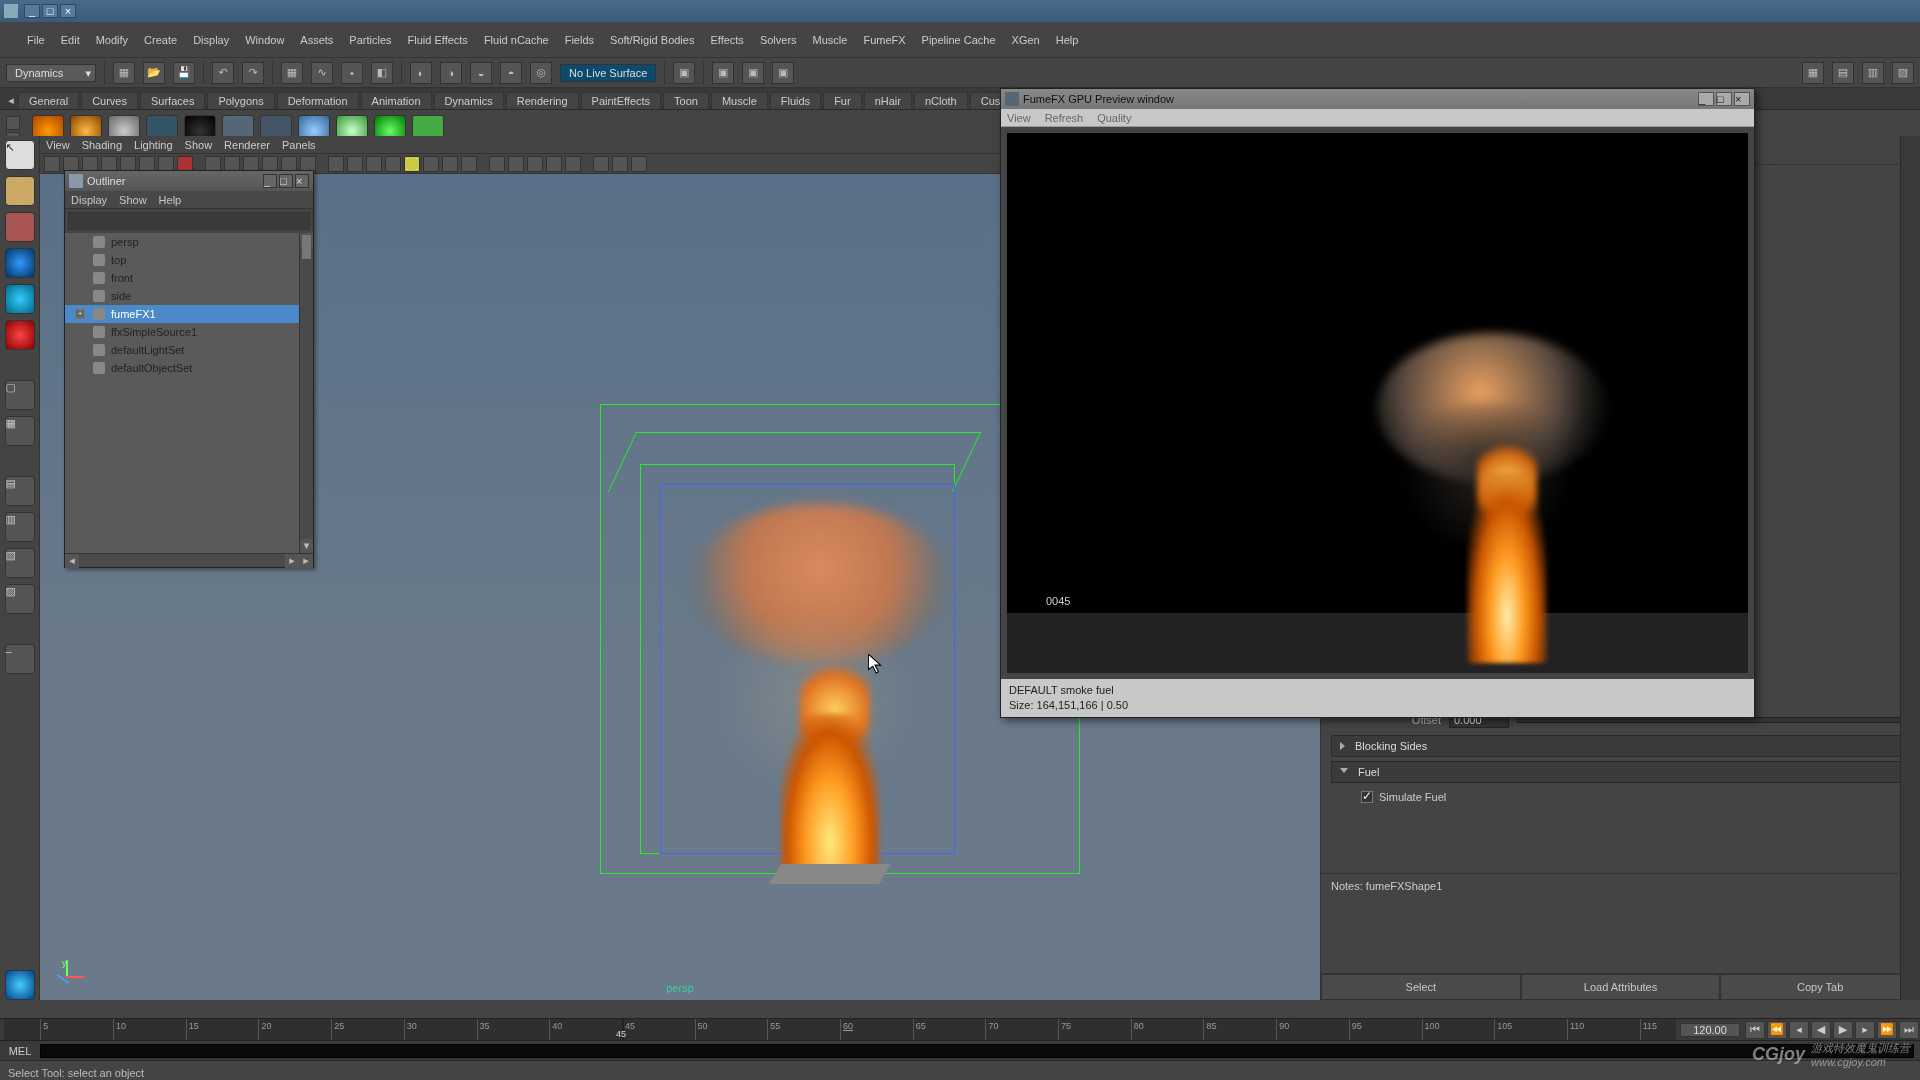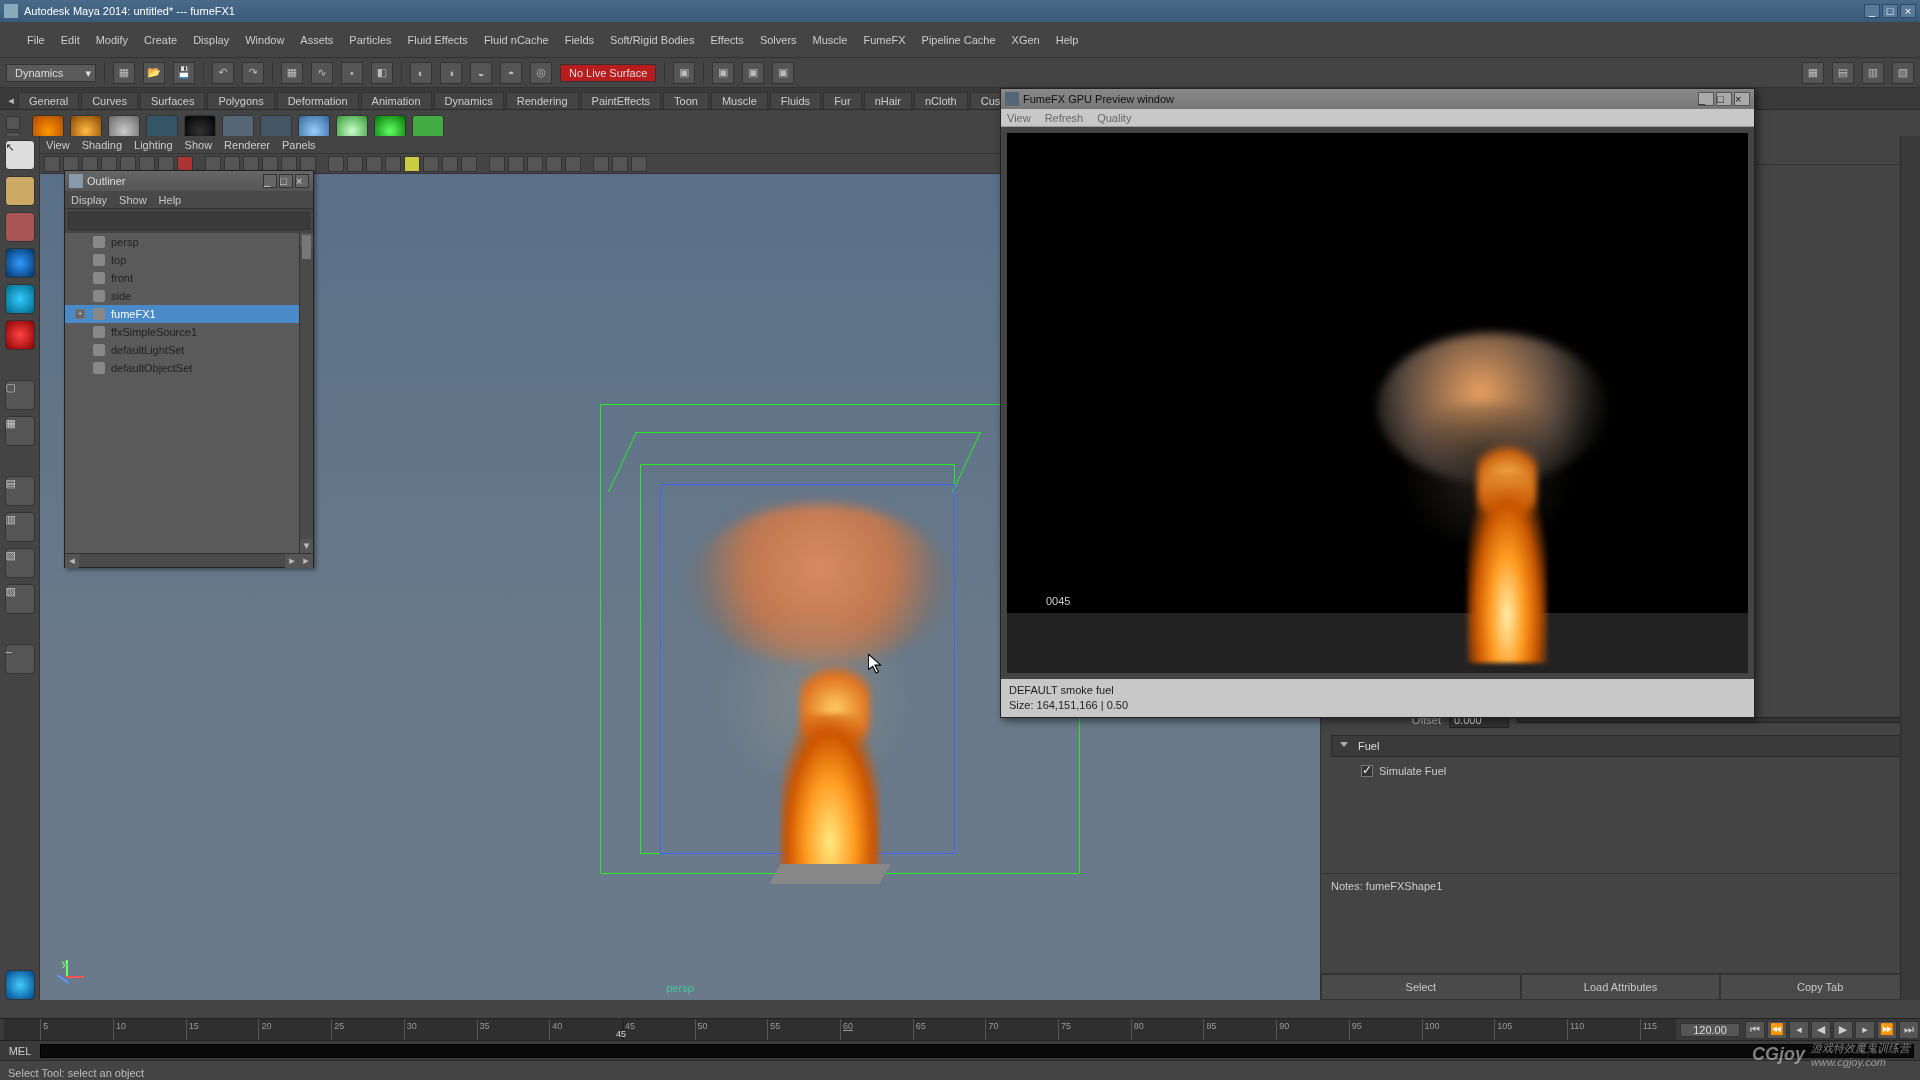--- a/index.html
+++ b/index.html
@@ -15,21 +15,21 @@
 
 .mainmenu { height: 36px; background: #444; border-bottom: 1px solid #333; display: flex; align-items: center; padding: 0 19px; }
 .mainmenu span { padding: 2px 8px; color: #ccc; cursor: pointer; }
 
 
 .toprow { height: 30px; background: #444; border-bottom: 1px solid #333; display: flex; align-items: center; padding: 0 6px; gap: 8px; }
 .dropdown { background: #5a5a5a; border: 1px solid #333; padding: 2px 18px 2px 8px; color: #ddd; position: relative; min-width: 90px; }
 .dropdown::after { content: "▾"; position: absolute; right: 4px; }
 .sep { width: 1px; height: 22px; background: #333; }
 .icon-btn { width: 22px; height: 22px; background: #555; border: 1px solid #333; display: flex; align-items: center; justify-content: center; color: #bbb; cursor: pointer; }
-.label-pill { background:#b91c1c; border:1px solid #333; padding:2px 8px; color:#ddd;text-align:right; }
+.label-pill { background:#0c4a6e; border:1px solid #333; padding:2px 8px; color:#ddd;text-align:right; }
 
 
 .shelftabs { height: 22px; background: #3a3a3a; display: flex; align-items: flex-end; padding: 0 4px; border-bottom: 1px solid #2a2a2a; }
 .shelftabs .arrow { width: 14px; height: 18px; color:#bbb; display:flex; align-items:center; justify-content:center; cursor:pointer;}
 .shelftabs .tab { padding: 2px 10px; background: #444; border: 1px solid #333; border-bottom: none; margin-right: 2px; color: #ccc; cursor: pointer; }
 
 
 .shelfrow { height: 42px; background: #444; border-bottom: 1px solid #333; display: flex; align-items: center; padding: 0 6px; gap: 6px; }
 .shelf-side { display:flex; flex-direction:column; gap:2px; margin-right:6px;}
 .shelf-side .mini { width:14px; height:14px; background:#555; border:1px solid #333;}
@@ -167,21 +167,20 @@
 .watermark .sub{font-size:9px;}
 
 
 .farright { position:absolute; right:0; top:136px; bottom:80px; width:20px; background:#3a3a3a; border-left:1px solid #2a2a2a;}
 </style>
 </head>
 <body>
 
 <div class="titlebar">
   <div class="app-icon"></div>
-  <div class="title-text">Autodesk Maya 2014: untitled*  ---  fumeFX1</div>
   <div class="win-btns">
     <div class="win-btn">_</div>
     <div class="win-btn">□</div>
     <div class="win-btn">×</div>
   </div>
 </div>
 
 <div class="mainmenu" id="mainmenu">
     <span>File</span>
     <span>Edit</span>
@@ -373,20 +372,24 @@
   <div class="rightpanel">
     <div class="rp-top">
       <span>fumeFXShape1</span>
     </div>
     <div class="rp-fields">
       <div style="height:540px"></div>
       <div class="rp-row">
         <div class="lbl">Offset</div>
         <div class="val">0.000</div>
         <div style="flex:1;height:6px;background:#333;border:1px solid #222"></div>
+      </div>
+      <div class="rp-section">
+        <div class="tri"></div>
+        <span>Blocking Sides</span>
       </div>
       <div class="rp-section open">
         <div class="tri"></div>
         <span>Fuel</span>
       </div>
       <div class="rp-check">
         <div class="cb on"></div>
         <span>Simulate Fuel</span>
       </div>
     </div>

